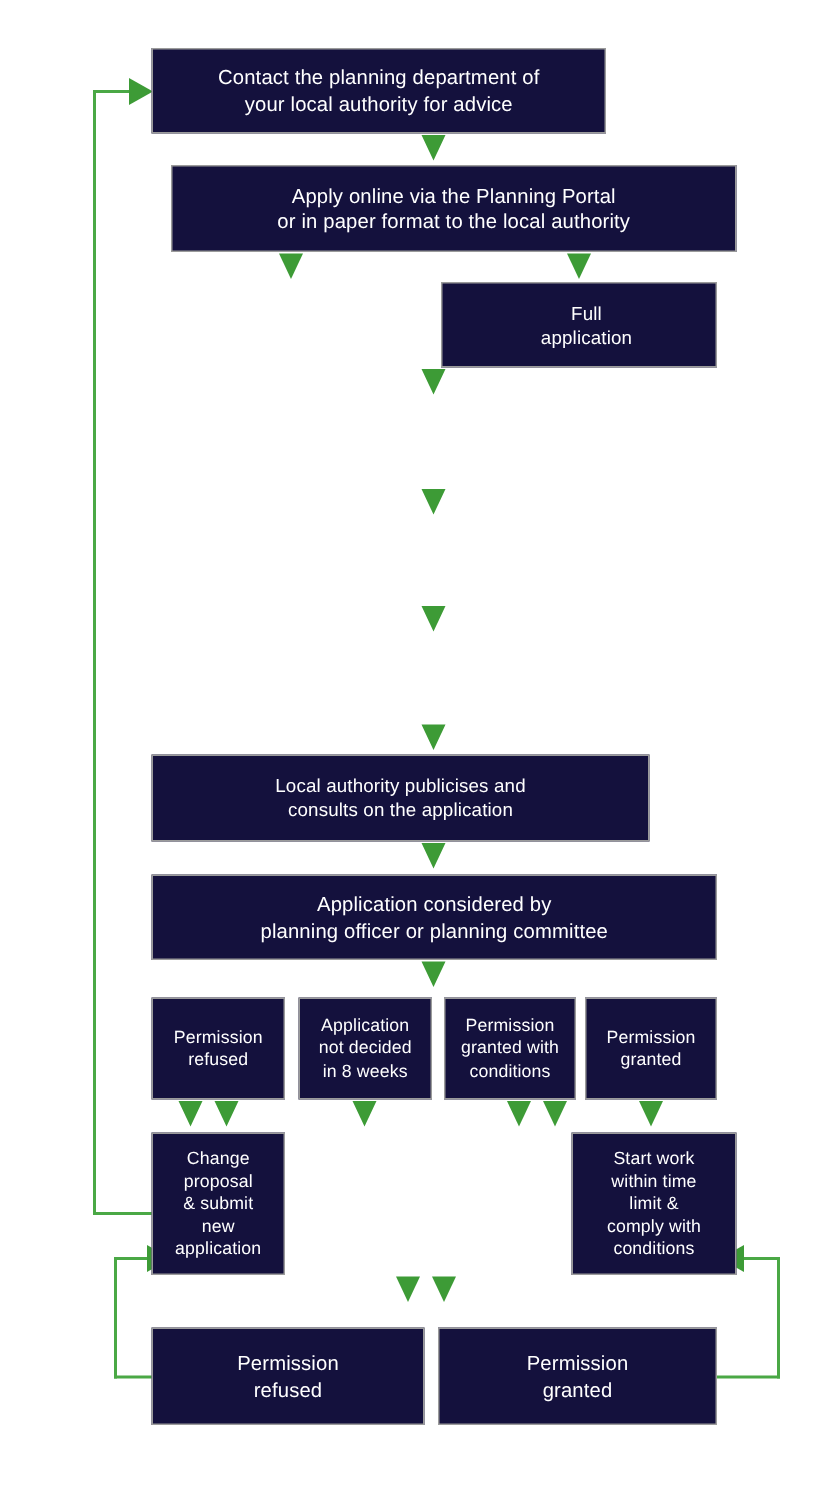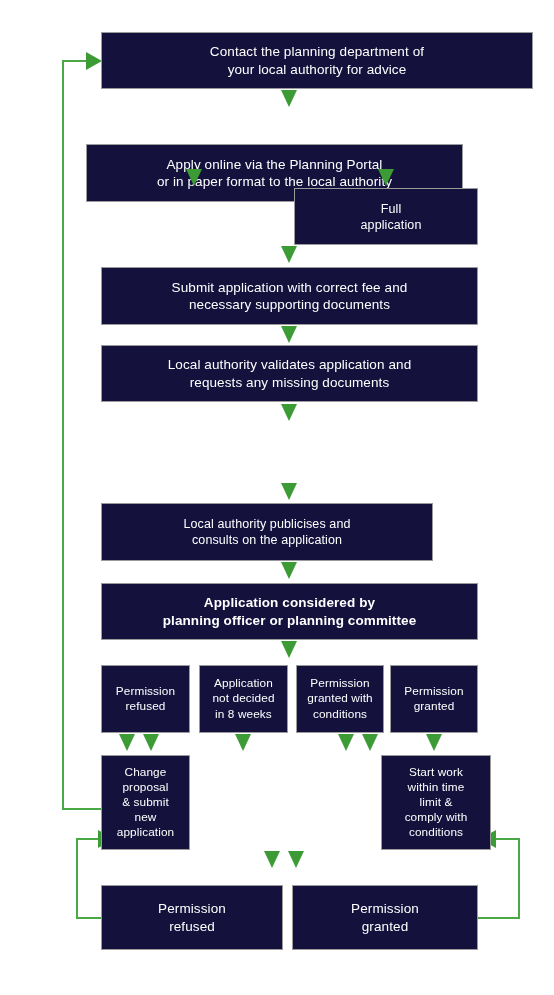--- a/index.html
+++ b/index.html
@@ -38,49 +38,47 @@
   <div class="ln-h" style="left:76px;top:917px;width:26px;"></div>
   <div class="ln-v" style="left:76px;top:838px;height:81px;"></div>
   <div class="ln-h" style="left:76px;top:838px;width:24px;"></div>
   <div class="arrow-right" style="left:98px;top:830px;"></div>
 
   <div class="ln-h" style="left:478px;top:917px;width:42px;"></div>
   <div class="ln-v" style="left:518px;top:838px;height:81px;"></div>
   <div class="ln-h" style="left:496px;top:838px;width:24px;"></div>
   <div class="arrow-left" style="left:480px;top:830px;"></div>
 
-  <div class="node t13" style="left:101px;top:32px;width:432px;height:57px;" style-whitespace="">Contact the planning department of<br>your local authority for advice</div>
+  <div class="node t13" style="left:101px;top:32px;width:303px;height:57px;" style-whitespace="">Contact the planning department of<br>your local authority for advice</div>
 
   <div class="arrow" style="left:281px;top:90px;"></div>
 
-  <div class="node t13" style="left:86px;top:110px;width:377px;height:58px;margin-top:34px;">Apply online via the Planning Portal<br>or in paper format to the local authority</div>
+  <div class="node t13" style="left:114px;top:110px;width:377px;height:58px;">Apply online via the Planning Portal<br>or in paper format to the local authority</div>
 
   <div class="arrow" style="left:186px;top:169px;"></div>
   <div class="arrow" style="left:378px;top:169px;"></div>
 
   <div class="node t12" style="left:294px;top:188px;width:184px;height:57px;padding-left:14px;">Full<br>application</div>
 
   <div class="arrow" style="left:281px;top:246px;"></div>
 
-  <div class="node t13" style="left:101px;top:267px;width:377px;height:58px;">Submit application with correct fee and<br>necessary supporting documents</div>
 
   <div class="arrow" style="left:281px;top:326px;"></div>
 
-  <div class="node t13" style="left:101px;top:345px;width:377px;height:57px;">Local authority validates application and<br>requests any missing documents</div>
 
   <div class="arrow" style="left:281px;top:404px;"></div>
 
 
   <div class="arrow" style="left:281px;top:483px;"></div>
 
   <div class="node t12" style="left:101px;top:503px;width:332px;height:58px;">Local authority publicises and<br>consults on the application</div>
 
   <div class="arrow" style="left:281px;top:562px;"></div>
 
-  <div class="node t13" style="left:101px;top:583px;width:377px;height:57px;font-weight:bold;">Application considered by<br>planning officer or planning committee</div>
+  <div class="node t13" style="left:101px;top:583px;width:377px;height:57px;">Application considered by<br>planning officer or planning committee</div>
 
   <div class="arrow" style="left:281px;top:641px;"></div>
 
   <div class="node t115" style="left:101px;top:665px;width:89px;height:68px;">Permission<br>refused</div>
   <div class="node t115" style="left:199px;top:665px;width:89px;height:68px;">Application<br>not decided<br>in 8 weeks</div>
   <div class="node t115" style="left:296px;top:665px;width:88px;height:68px;">Permission<br>granted with<br>conditions</div>
   <div class="node t115" style="left:390px;top:665px;width:88px;height:68px;">Permission<br>granted</div>
 
   <div class="arrow" style="left:119px;top:734px;"></div>
   <div class="arrow" style="left:143px;top:734px;"></div>

